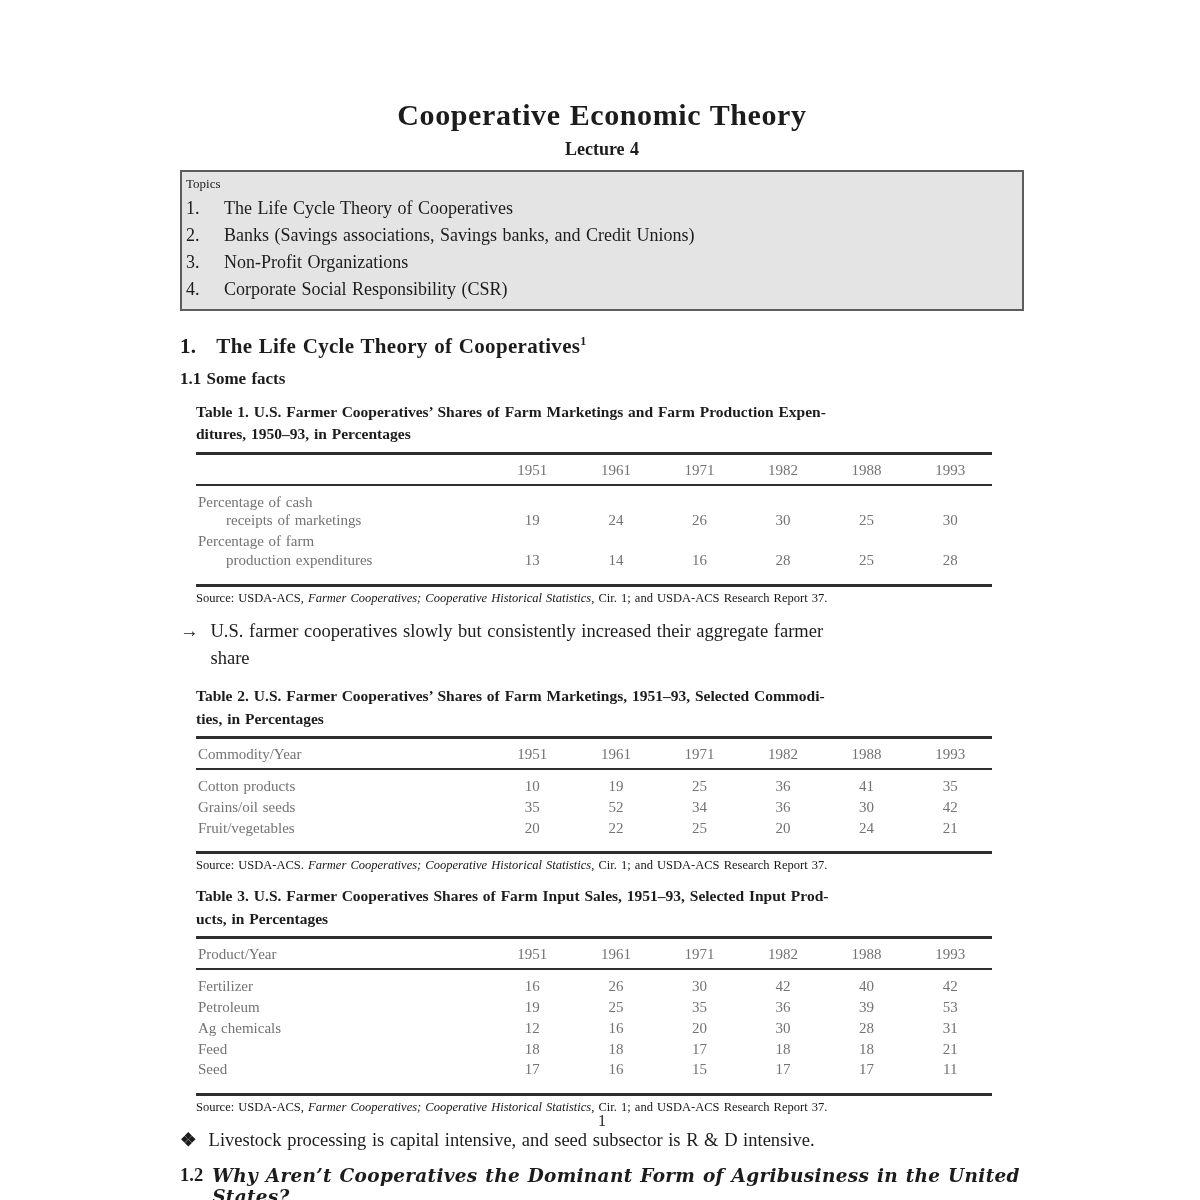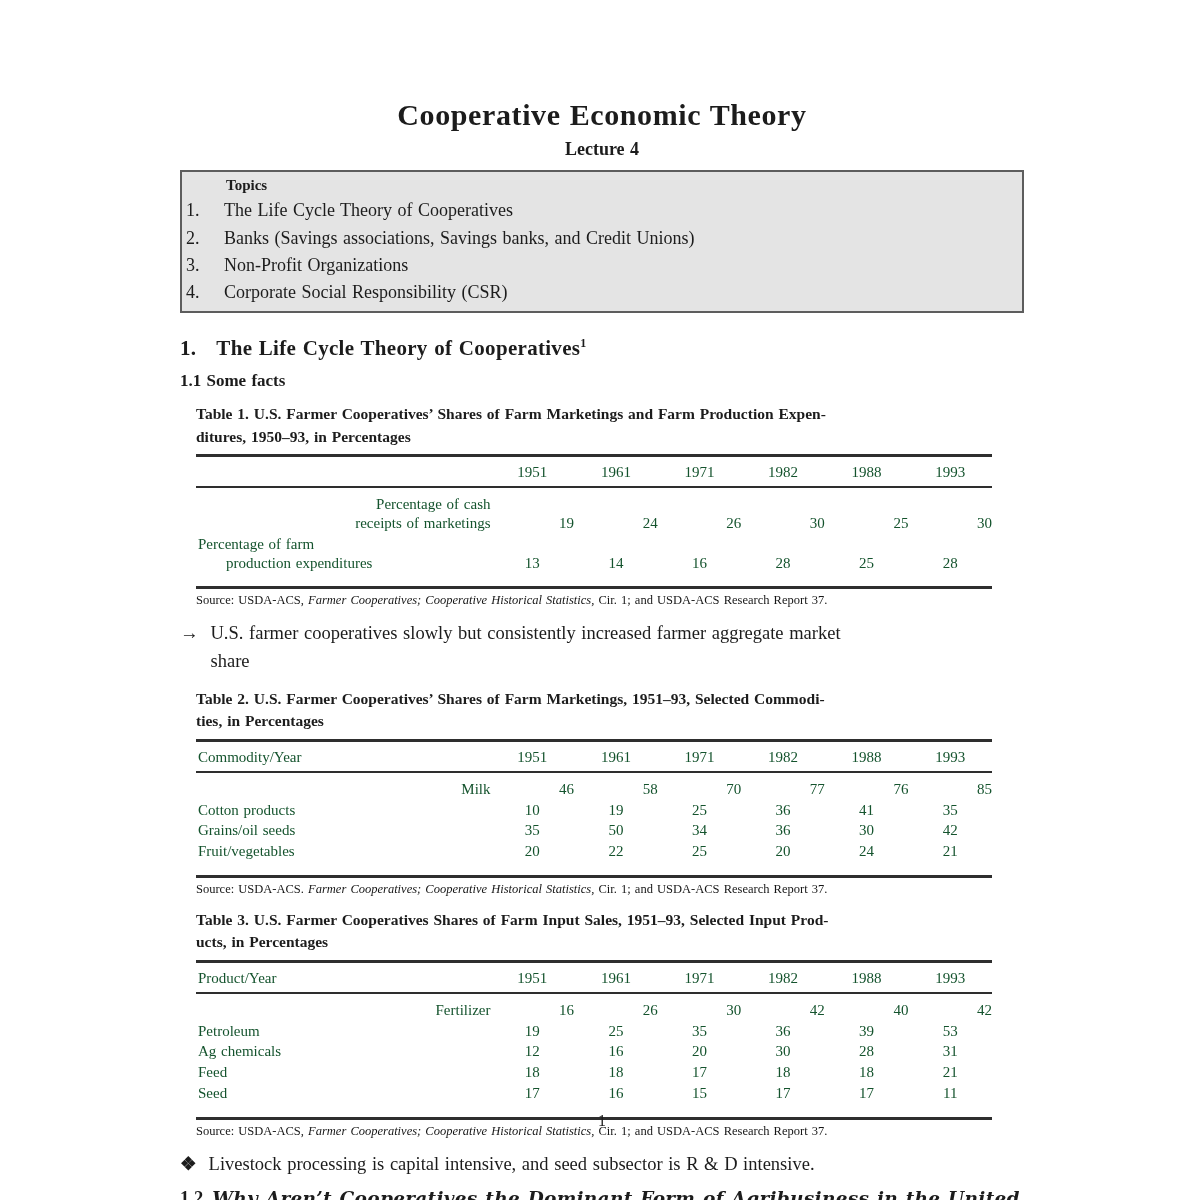--- a/index.html
+++ b/index.html
@@ -7,38 +7,38 @@
     width:1200px; height:1200px; background:#ffffff; position:relative;
     font-family:"Liberation Serif", serif; color:#1c1c1c; overflow:hidden;
     word-spacing:1px;
   }
   .content { position:absolute; left:180px; top:98px; width:844px; }
 
   .doc-title { font-size:30px; font-weight:bold; text-align:center; margin:0; letter-spacing:0.6px; }
   .doc-subtitle { font-size:18px; font-weight:bold; text-align:center; margin:7px 0 0; }
 
   .topics-box { margin-top:10px; background:#e4e4e4; border:2px solid #5d5d5d; padding:3px 10px 7px 4px; }
-  .topics-heading { font-weight:bold; font-size:15px; line-height:1.35;margin-left:40px; }
+  .topics-heading { font-weight:normal; font-size:13px; line-height:1.35; }
   .topic-row { display:flex; font-size:18px; line-height:1.35; margin-top:3px; }
   .topic-num { flex:none; width:38px; }
 
   .sec-heading { margin-top:23px; font-size:21px; font-weight:bold; letter-spacing:0.3px; }
   .sec-num { margin-right:20px; }
   .sec-heading sup { font-size:12px; }
   .sub-heading { margin-top:10px; font-size:17px; font-weight:bold; }
 
   .table-block { margin:12px 0 0 16px; width:796px; }
   .table-title { font-weight:bold; font-size:15.5px; white-space:pre-line; line-height:1.45; }
-  table.data { width:100%; border-collapse:collapse; margin-top:6px; font-size:15px; color:#14532d;
+  table.data { width:100%; border-collapse:collapse; margin-top:6px; font-size:15px; color:#737373;
                border-top:3px solid #2e2e2e; border-bottom:3px solid #2e2e2e; }
   table.data thead th { font-weight:normal; text-align:center; padding:7px 0 5px; border-bottom:2px solid #2e2e2e; }
   table.data thead th.stub { text-align:left; width:37%; padding-left:2px; }
   table.data tbody td { text-align:center; padding:1px 0; line-height:1.25; }
   table.data tbody td.rowlabel { text-align:left; white-space:pre-line; padding-left:30px; text-indent:-28px; }
-  table.data tbody tr:first-child td { padding-top:7px;text-align:right; }
+  table.data tbody tr:first-child td { padding-top:7px; }
   table.data tbody tr:last-child td { padding-bottom:14px; }
   table.t1 tbody td { vertical-align:bottom; }
   .table-source { font-size:12.5px; margin-top:4px; color:#161616; }
   .it { font-style:italic; }
 
   .note-row { display:flex; margin-top:12px; font-size:18.5px; line-height:1.5; }
   .note-icon { flex:none; margin-right:12px; font-weight:bold; }
   .note-text { white-space:pre-line; }
 
   .sec12 { margin-top:10px; font-size:18.5px; font-weight:bold; display:flex; }
@@ -118,62 +118,53 @@
             </tr>
           </tbody>
       </table>
       <div class="table-source">
         <span>Source: USDA-ACS, </span><span class="it">Farmer Cooperatives; Cooperative Historical Statistics</span><span>, Cir. 1; and USDA-ACS Research Report 37.</span>
       </div>
     </div>
 
     <div class="note-row">
       <span class="note-icon">→</span>
-      <span class="note-text">U.S. farmer cooperatives slowly but consistently increased farmer aggregate market
+      <span class="note-text">U.S. farmer cooperatives slowly but consistently increased their aggregate farmer
 share</span>
     </div>
 
     <div class="table-block">
       <div class="table-title">Table 2.  U.S. Farmer Cooperatives’ Shares of Farm Marketings, 1951–93, Selected Commodi-
 ties, in Percentages</div>
       <table class="data">
         <thead>
             <tr>
               <th class="stub">Commodity/Year</th>
               <th>1951</th>
               <th>1961</th>
               <th>1971</th>
               <th>1982</th>
               <th>1988</th>
               <th>1993</th>
             </tr>
           </thead>
         <tbody>
             <tr>
-              <td class="rowlabel">Milk</td>
-              <td>46</td>
-              <td>58</td>
-              <td>70</td>
-              <td>77</td>
-              <td>76</td>
-              <td>85</td>
-            </tr>
-            <tr>
               <td class="rowlabel">Cotton products</td>
               <td>10</td>
               <td>19</td>
               <td>25</td>
               <td>36</td>
               <td>41</td>
               <td>35</td>
             </tr>
             <tr>
               <td class="rowlabel">Grains/oil seeds</td>
               <td>35</td>
-              <td>50</td>
+              <td>52</td>
               <td>34</td>
               <td>36</td>
               <td>30</td>
               <td>42</td>
             </tr>
             <tr>
               <td class="rowlabel">Fruit/vegetables</td>
               <td>20</td>
               <td>22</td>
               <td>25</td>

